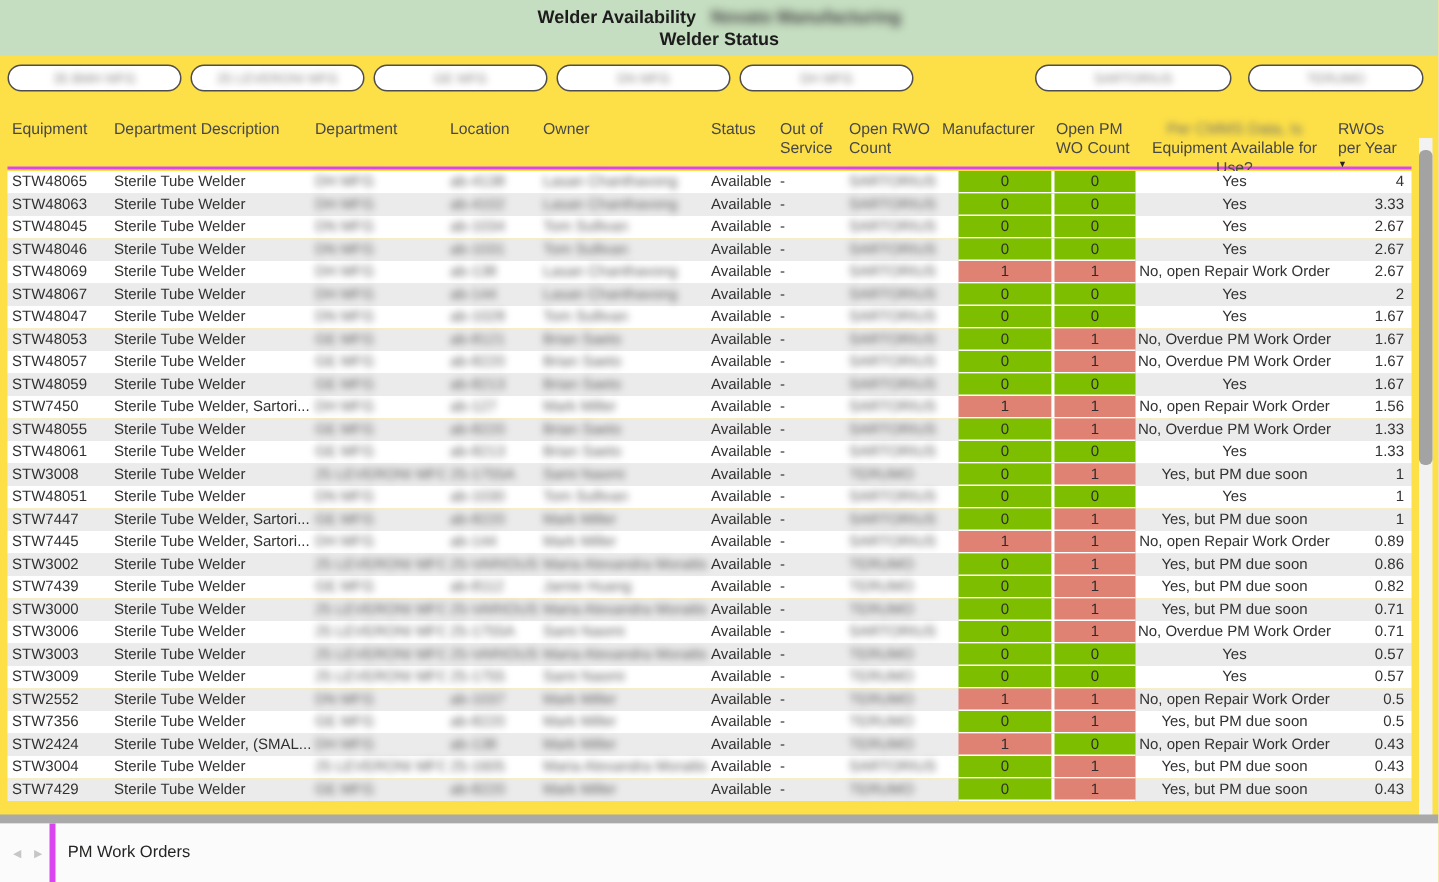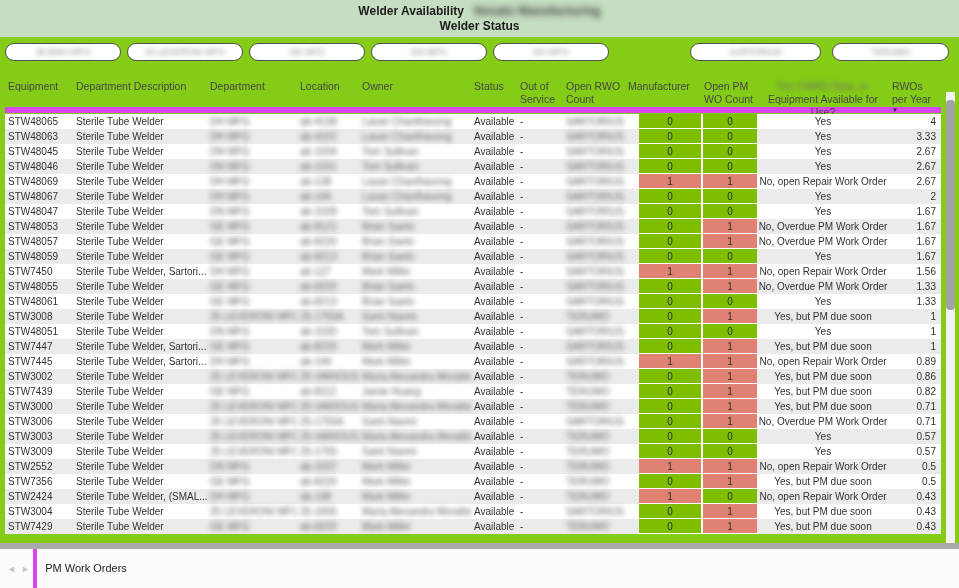--- a/index.html
+++ b/index.html
@@ -1,37 +1,37 @@
 <!DOCTYPE html>
 <html><head>
 <meta charset="utf-8">
 <style>
   * { margin:0; padding:0; box-sizing:border-box; }
   html,body { background:#e6e6e6; }
   body { font-family:"Liberation Sans", sans-serif; }
-  #app { position:relative; width:959px; height:588px; background:#84cc16; overflow:hidden; color:#323130; font-size:10px; }
+  #app { position:relative; width:959px; height:588px; background:#fde047; overflow:hidden; color:#323130; font-size:10px; }
 
   
   .title-band { position:absolute; top:0; left:0; width:959px; height:37px; background:#c5ddc0; text-align:center; }
   .title-line { font-size:12px; font-weight:bold; color:#1c1c1c; line-height:15px; }
   .title-line.first { padding-top:4px; }
   .blur-strong { filter:blur(3px); color:#454545; }
 
   
   .filter-group { position:absolute; top:43px; display:flex; }
   #filter-left { left:5px; gap:6px; }
   #filter-right { left:690px; gap:11px; }
   .slicer-btn { height:18px; background:#fff; border:1px solid #4f4d4b; border-radius:9px;
                 display:flex; align-items:center; justify-content:center; font-size:9px; color:#8a8a8a; }
   .slicer-btn .lbl { filter:blur(2.5px); }
   .w116 { width:116px; } .w131 { width:131px; } .w117 { width:117px; }
 
   
   .thead { position:absolute; top:74px; left:5px; width:936px; height:39px; display:flex;
-           border-bottom:6px solid #d946ef; font-size:10.5px; color:#474747; }
+           border-bottom:2px solid #d946ef; font-size:10.5px; color:#474747; }
   .th { padding:6px 2px 0 3px; line-height:13px; }
   .th .redline { filter:blur(2.5px); color:#6e6e6e; display:block; }
   .th.ctr { text-align:center; padding-left:0; padding-right:0; }
   .sort-arrow { display:block; font-size:6px; line-height:6px; color:#252423; margin-top:1px; }
 
   .tbody { position:absolute; top:114px; left:5px; width:936px; }
   .tr { display:flex; height:15px; line-height:15px; background:#ffffff; }
   .tr:nth-child(even) { background:#ebebeb; }
   .cell { padding-left:3px; overflow:hidden; white-space:nowrap; }
   .c1 { width:68px; }  .c2 { width:134px; } .c3 { width:90px; }  .c4 { width:62px; }

